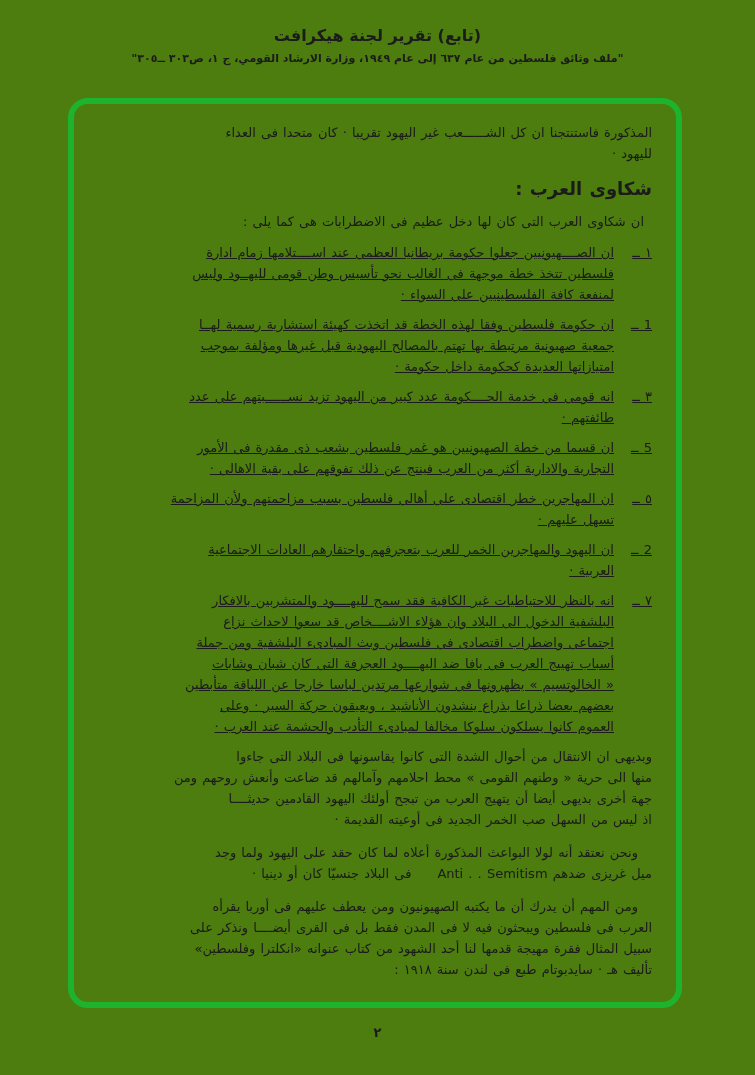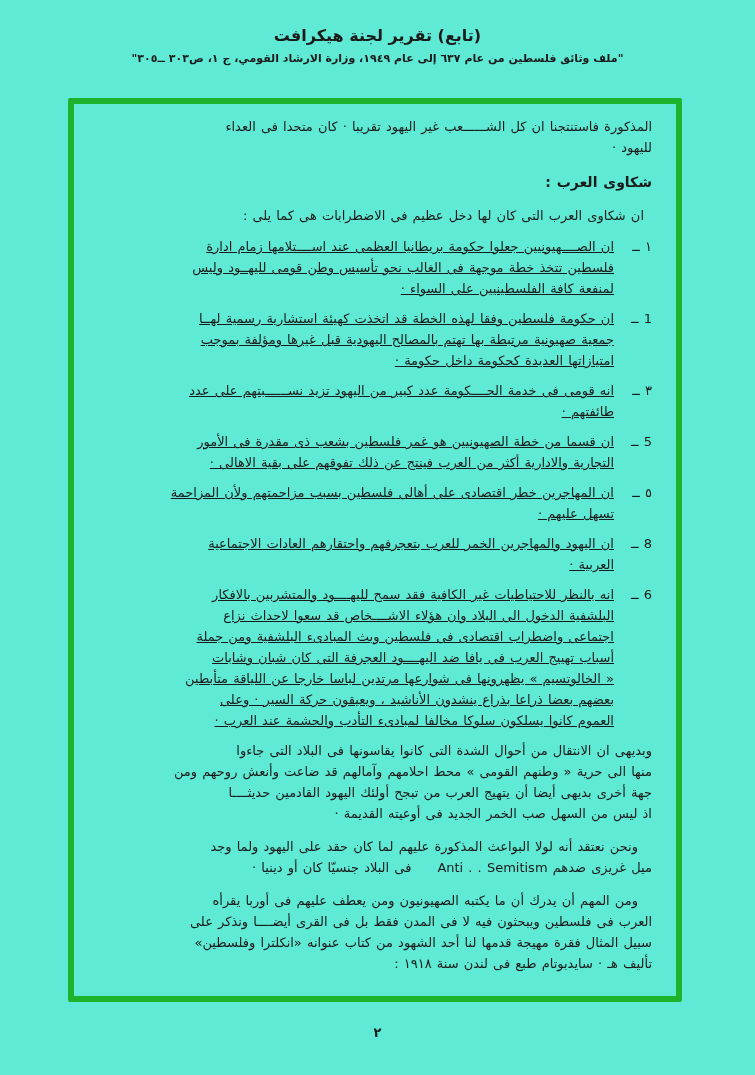--- a/index.html
+++ b/index.html
@@ -5,21 +5,21 @@
   html, body {
     margin: 0;
     padding: 0;
     background: #ffffff;
     font-family: "DejaVu Sans", sans-serif;
   }
   .page {
     position: relative;
     width: 755px;
     height: 1075px;
-    background: #5eead4;
+    background: #4d7c0f;
     overflow: hidden;
     color: #1b1b1b;
   }
   .header {
     direction: rtl;
     text-align: center;
     padding-top: 26px;
   }
   .doc-title {
     font-size: 16px;
@@ -31,49 +31,50 @@
     font-size: 11px;
     font-weight: bold;
   }
   .doc-box {
     position: absolute;
     left: 68px;
     top: 98px;
     width: 614px;
     box-sizing: border-box;
     border: 6px solid #1db32d;
-    border-radius: 2px;
-    padding: 12px 24px 10px 12px;
+    border-radius: 20px;
+    padding: 18px 24px 10px 12px;
     direction: rtl;
     text-align: right;
     font-size: 13px;
     line-height: 21px;
     word-spacing: 1px;
   }
   .pre { white-space: pre-line; }
   .para { margin: 0 0 12px 0; }
   .para.first { margin-bottom: 14px; }
   .para.indent { text-indent: 14px; }
   .section-heading {
-    font-size: 14px;
+    font-size: 18px;
     font-weight: bold;
     margin: 4px 0 12px 0;
   }
   .list-intro {
     margin: 0 0 10px 0;
     text-indent: 8px;
   }
   .complaint-item {
     display: flex;
     direction: rtl;
     margin: 0 0 9px 0;
   }
   .complaint-num {
     flex: 0 0 38px;
     font-weight: normal;
+    text-decoration: underline;
   }
   .complaint-text {
     flex: 1;
     display: block;
     text-decoration: underline;
   }
   .footer {
     position: absolute;
     left: 0;
     top: 1022px;
@@ -132,44 +133,44 @@
 التجارية والادارية أكثر من العرب فينتج عن ذلك تفوقهم على بقية الاهالى ·</span>
       </div>
 
       <div class="complaint-item">
         <span class="complaint-num">٥ ــ</span>
         <span class="complaint-text pre">ان المهاجرين خطر اقتصادى على أهالى فلسطين بسبب مزاحمتهم ولأن المزاحمة
 تسهل عليهم ·</span>
       </div>
 
       <div class="complaint-item">
-        <span class="complaint-num">8 ــ</span>
+        <span class="complaint-num">2 ــ</span>
         <span class="complaint-text pre">ان اليهود والمهاجرين الخمر للعرب بتعجرفهم واحتقارهم العادات الاجتماعية
 العربية ·</span>
       </div>
 
       <div class="complaint-item">
-        <span class="complaint-num">6 ــ</span>
+        <span class="complaint-num">٧ ــ</span>
         <span class="complaint-text pre">انه بالنظر للاحتياطيات غير الكافية فقد سمح لليهــــود والمتشربين بالافكار
 البلشفية الدخول الى البلاد وان هؤلاء الاشــــخاص قد سعوا لاحداث نزاع
 اجتماعى واضطراب اقتصادى فى فلسطين وبث المبادىء البلشفية ومن جملة
 أسباب تهييج العرب فى يافا ضد اليهــــود العجرفة التى كان شبان وشابات
 « الخالوتسيم » يظهرونها فى شوارعها مرتدين لباسا خارجا عن اللياقة متأبطين
 بعضهم بعضا ذراعا بذراع ينشدون الأناشيد ، ويعيقون حركة السير · وعلى
 العموم كانوا يسلكون سلوكا مخالفا لمبادىء التأدب والحشمة عند العرب ·</span>
       </div>
 
     </div>
 
     <p class="para pre">وبديهى ان الانتقال من أحوال الشدة التى كانوا يقاسونها فى البلاد التى جاءوا
 منها الى حرية « وطنهم القومى » محط احلامهم وآمالهم قد ضاعت وأنعش روحهم ومن
 جهة أخرى بديهى أيضا أن يتهيج العرب من تبجح أولئك اليهود القادمين حديثــــا
 اذ ليس من السهل صب الخمر الجديد فى أوعيته القديمة ·</p>
 
-    <p class="para indent pre">ونحن نعتقد أنه لولا البواعث المذكورة عليهم لما كان حقد على اليهود ولما وجد
+    <p class="para indent pre">ونحن نعتقد أنه لولا البواعث المذكورة أعلاه لما كان حقد على اليهود ولما وجد
 ميل غريزى ضدهم Anti . . Semitism  فى البلاد جنسيّا كان أو دينيا ·</p>
 
     <p class="para indent pre">ومن المهم أن يدرك أن ما يكتبه الصهيونيون ومن يعطف عليهم فى أوربا يقرأه
 العرب فى فلسطين ويبحثون فيه لا فى المدن فقط بل فى القرى أيضــــا ونذكر على
 سبيل المثال فقرة مهيجة قدمها لنا أحد الشهود من كتاب عنوانه «انكلترا وفلسطين»
 تأليف هـ · سايدبوتام طبع فى لندن سنة ١٩١٨ :</p>
 
   </div>
 
   <div class="footer">

